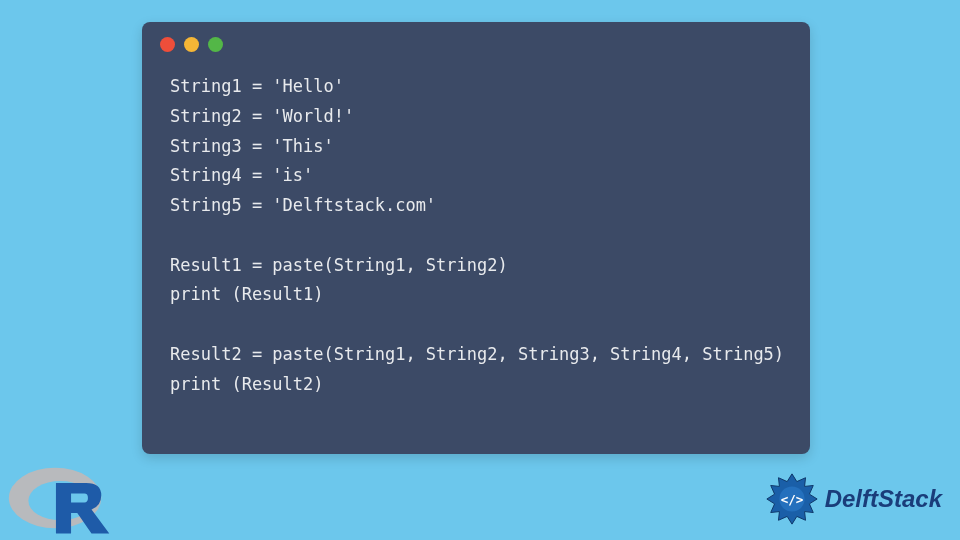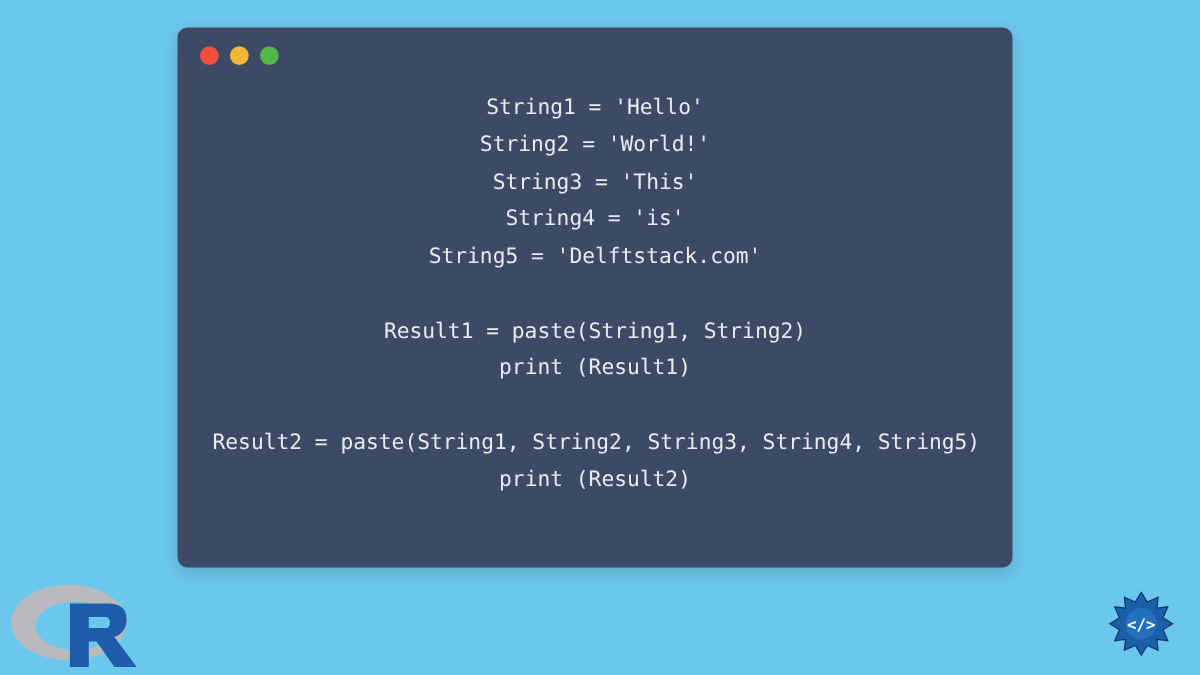--- a/index.html
+++ b/index.html
@@ -38,21 +38,20 @@
     .dot-red { background: #ee4e3a; }
     .dot-yellow { background: #f5b636; }
     .dot-green { background: #53b747; }
     .code-content {
       padding: 12px 28px 20px 28px;
       font-family: "SF Mono", Monaco, Consolas, monospace;
       font-size: 17px;
       line-height: 1.75;
       color: #e8eaed;
       white-space: pre;
-      text-align: center;
     }
     .logo-r {
       position: absolute;
       left: 2px;
       bottom: 2px;
       width: 115px;
       height: 80px;
     }
     .logo-r svg {
       width: 100%;
@@ -112,13 +111,14 @@
 <div class="logo-delftstack">
   <div class="delft-badge">
     <svg viewBox="0 0 60 60">
       <g transform="translate(30,30)">
         <path d="M 0,-26 L 5,-18 L 14,-22 L 13,-13 L 22,-14 L 18,-5 L 26,0 L 18,5 L 22,14 L 13,13 L 14,22 L 5,18 L 0,26 L -5,18 L -14,22 L -13,13 L -22,14 L -18,5 L -26,0 L -18,-5 L -22,-14 L -13,-13 L -14,-22 L -5,-18 Z" fill="#1a5fa8" stroke="#0d3668" stroke-width="1"></path>
         <circle cx="0" cy="0" r="13" fill="#2470bd"></circle>
         <text x="0" y="5" text-anchor="middle" font-size="13" font-family="monospace" fill="#ffffff" font-weight="bold">&lt;/&gt;</text>
       </g>
     </svg>
   </div>
+  <span class="delft-text">DelftStack</span>
 </div>
 
 </body></html>

